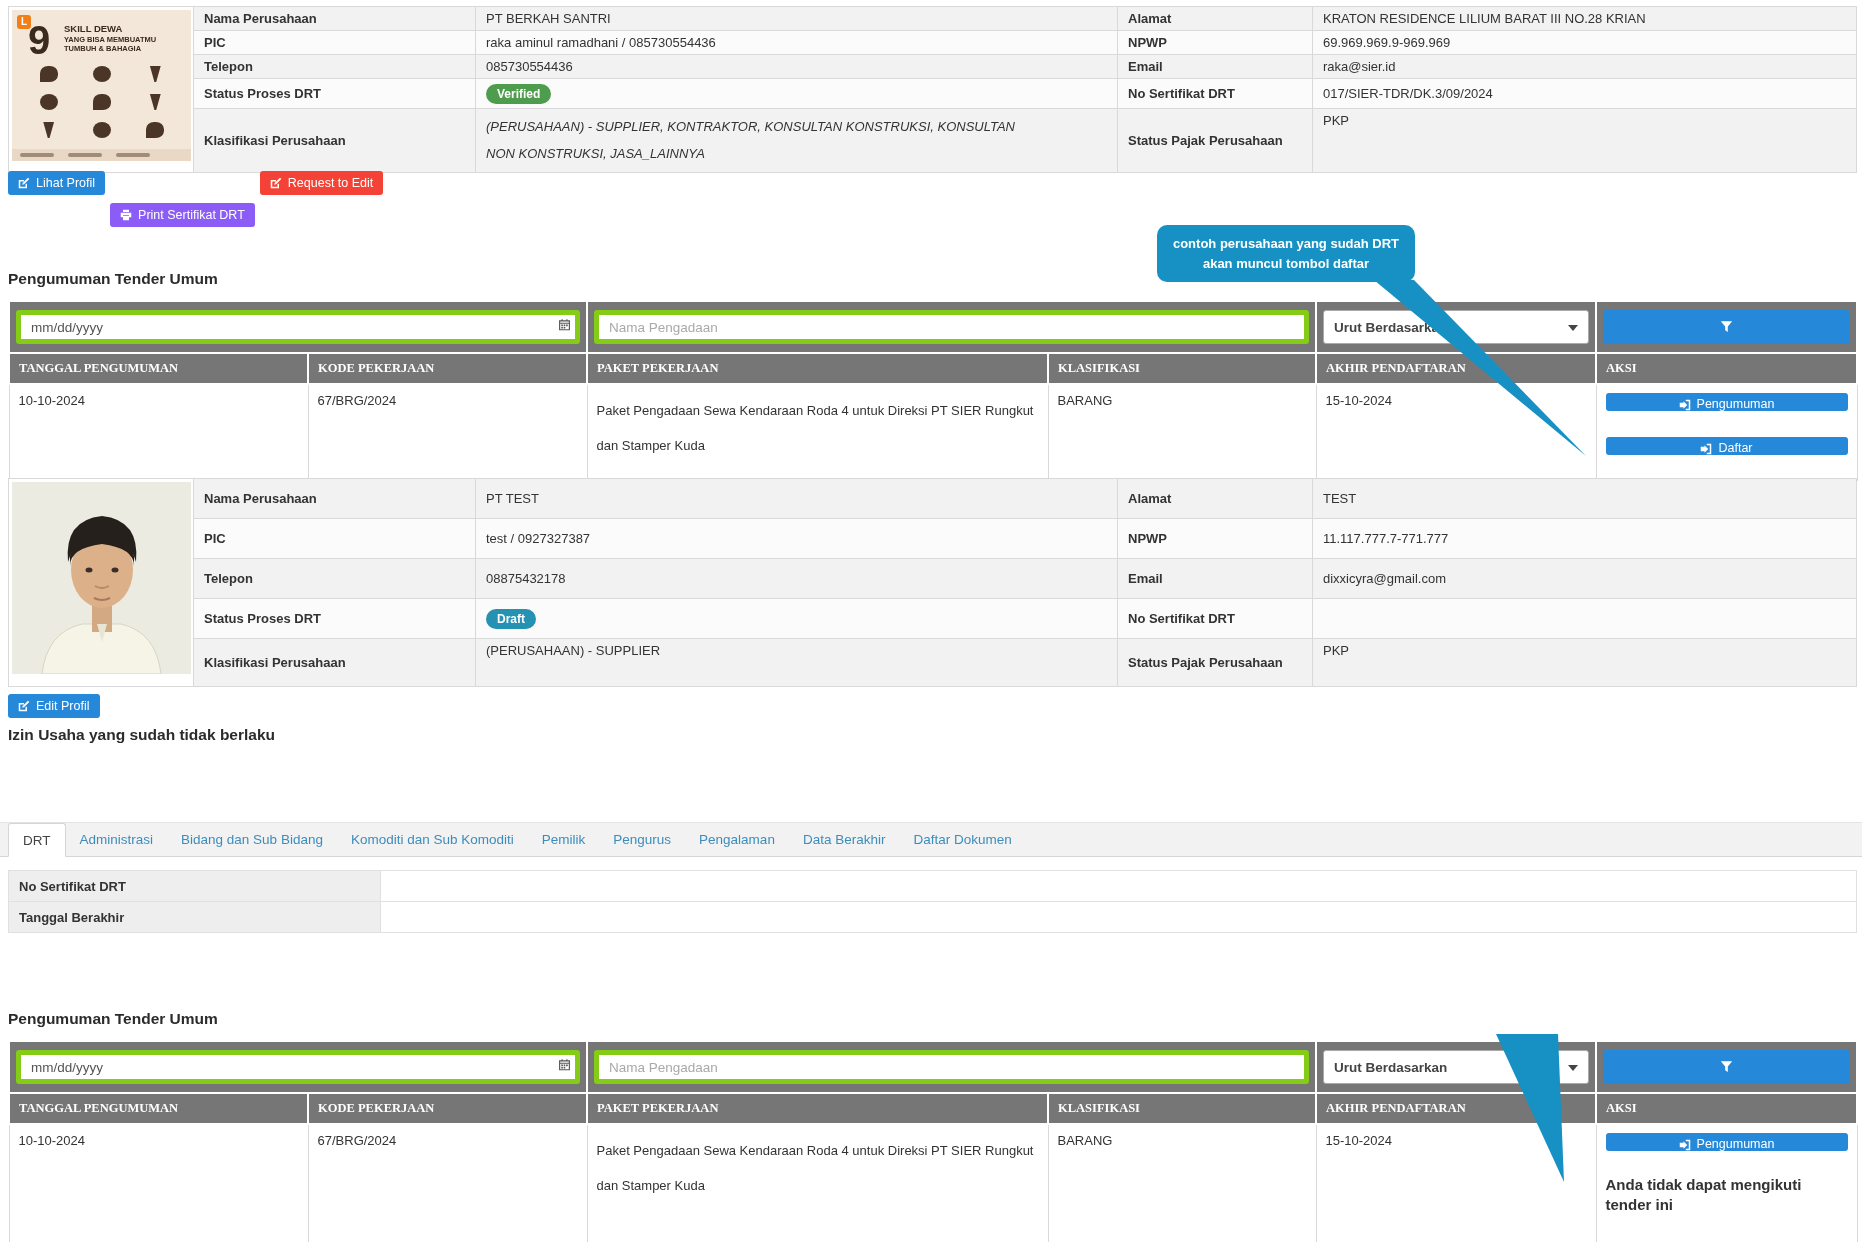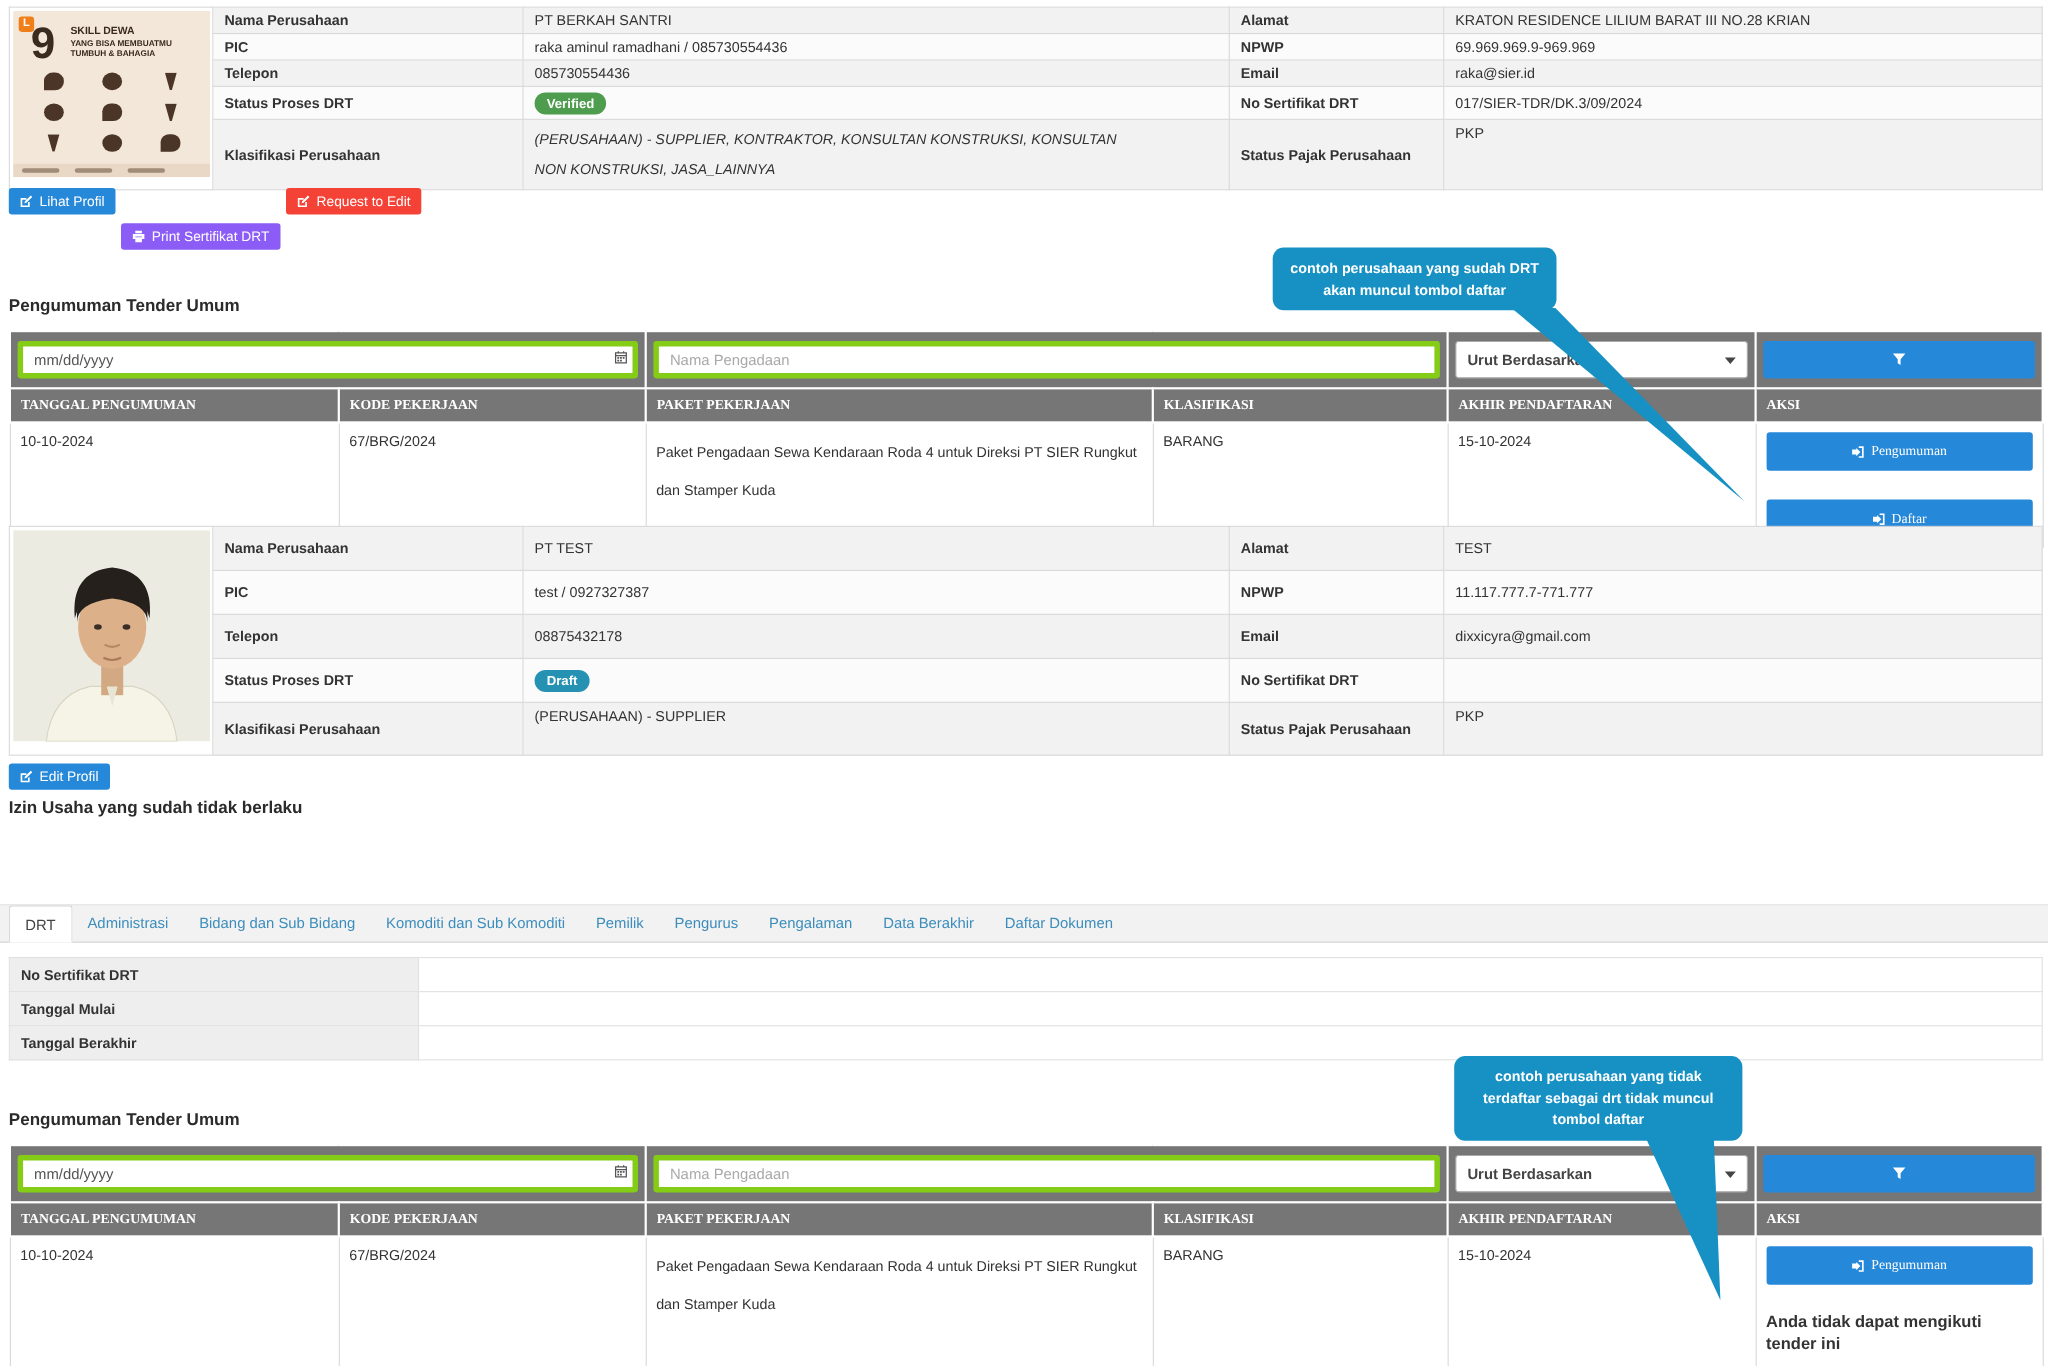--- a/index.html
+++ b/index.html
@@ -50,23 +50,23 @@
   .date-wrap { position:relative; }
   .date-wrap .cal { position:absolute; right:9px; top:8px; color:#555; }
   .fake-select { position:relative; width:100%; height:34px; border:1px solid #a9a9a9; border-radius:3px;
                  background:#fff; color:#444; font-size:13.5px; display:flex; align-items:center;
                  padding:0 10px; cursor:pointer; }
   .fake-select .chev { position:absolute; right:10px; top:14px; width:0; height:0;
                  border-left:5px solid transparent; border-right:5px solid transparent;
                  border-top:6px solid #444; }
   .filter-btn { width:100%; height:34px; background:#2688d9; border:none; border-radius:3px;
                 color:#fff; display:flex; align-items:center; justify-content:center; cursor:pointer; }
-  .act-btn { width:100%; height:35px; background:#2688d9; border:none; border-radius:3px;
-             color:#fff; font-size:12.5px; display:flex; align-items:center; justify-content:center;
-             gap:6px; cursor:pointer; font-family:Liberation Serif, serif; }
+  .act-btn { width:100%; height:18px; background:#2688d9; border:none; border-radius:3px;
+             color:#fff; font-size:12.5px; display:flex; align-items:flex-end; justify-content:center;
+             gap:6px; cursor:pointer; font-family:Liberation Sans, sans-serif; }
   .aksi-stack { display:flex; flex-direction:column; gap:26px; }
   .no-join { font-size:15px; font-weight:bold; color:#333; margin-top:24px; line-height:1.35; }
 
   
   .izin { position:absolute; left:8px; width:1848px; }
   .izin th { background:#767676; color:#fff; border:2px solid #fff; font-size:12.5px;
              text-align:left; padding:7px 9px; height:30px; }
 
   
   .tabstrip { position:absolute; left:0; width:1862px; background:#f2f2f2;
@@ -364,31 +364,26 @@
     <colgroup>
         <col style="width:372px">
         <col style="width:1476px">
       </colgroup>
     <tbody>
         <tr>
       <td class="lbl">No Sertifikat DRT</td>
       <td class="val"></td>
     </tr>
     <tr>
-      <td class="lbl">Tanggal Mulai</td>
-      <td class="val"></td>
-    </tr>
-    <tr>
       <td class="lbl">Tanggal Berakhir</td>
       <td class="val"></td>
     </tr>
   </tbody>
     </table>
 
-  <div class="tooltip" style="left:1322px; top:960px; width:262px;">contoh perusahaan yang tidak terdaftar sebagai drt tidak muncul tombol daftar</div>
   <svg class="tail" style="left:1488px; top:1034px;" width="90" height="152">
     <polygon points="8,0 70,0 76,148" fill="#1791c3"></polygon>
   </svg>
 
   <div class="sect-h" style="top:1010px;">Pengumuman Tender Umum</div>
 
   <table class="tender" style="top:1040px;">
     <colgroup>
         <col style="width:299px">
         <col style="width:279px">

